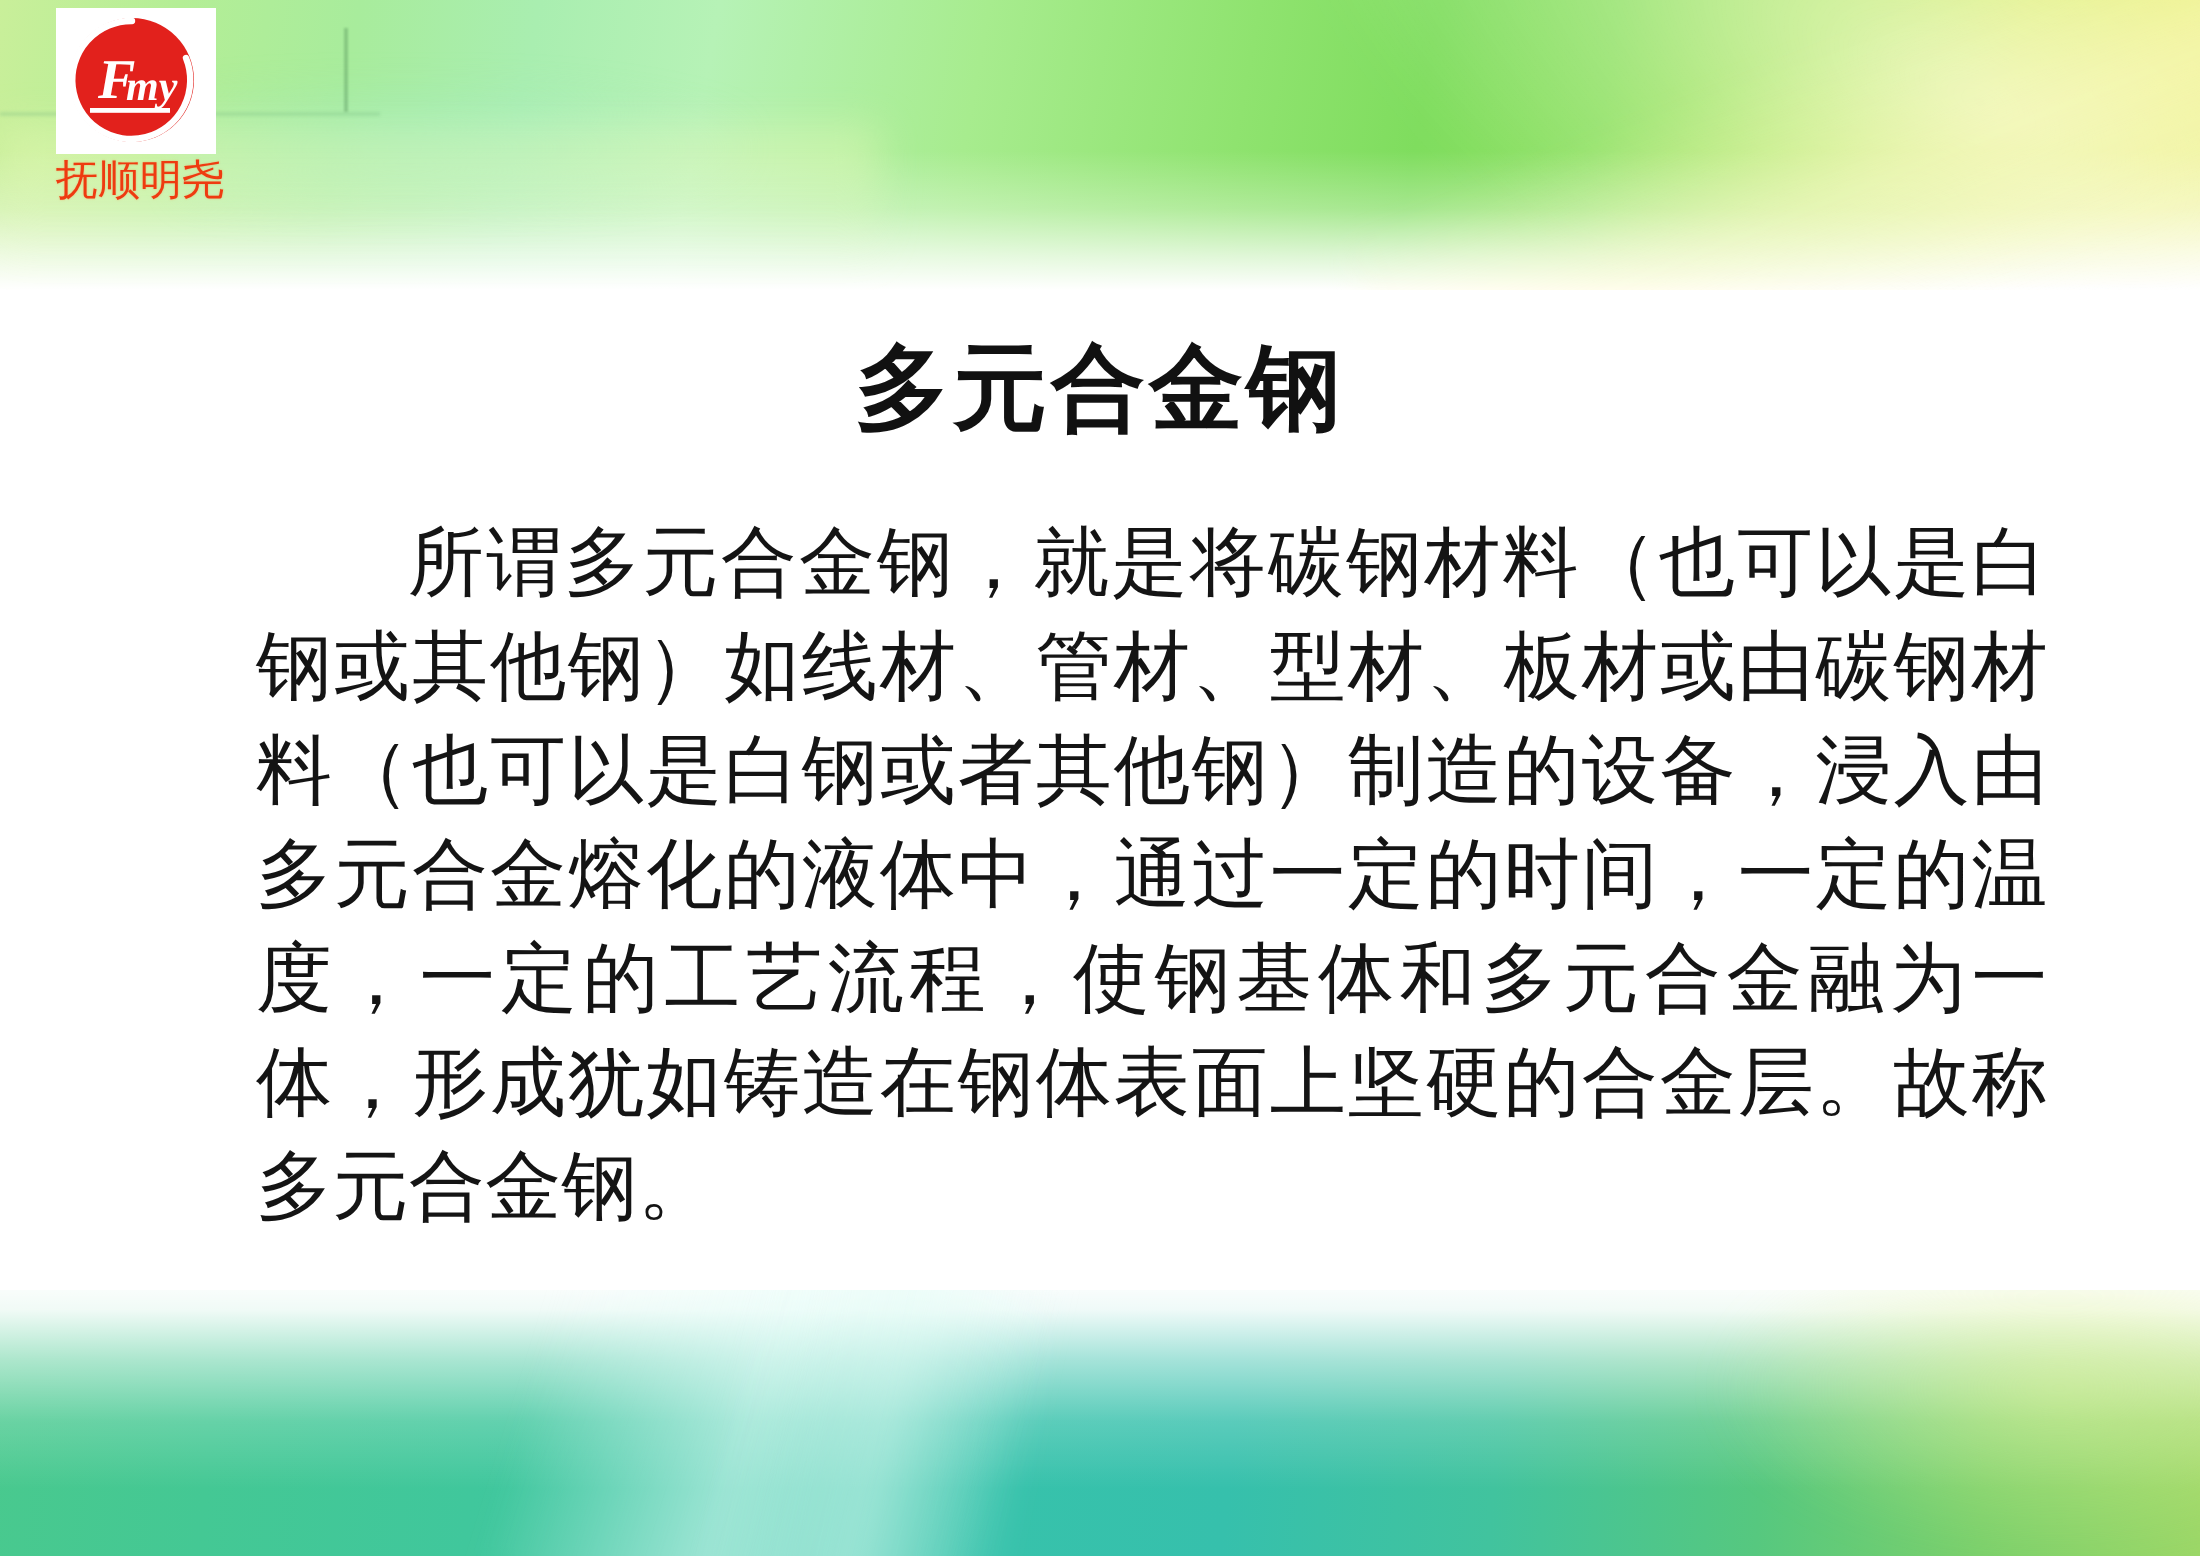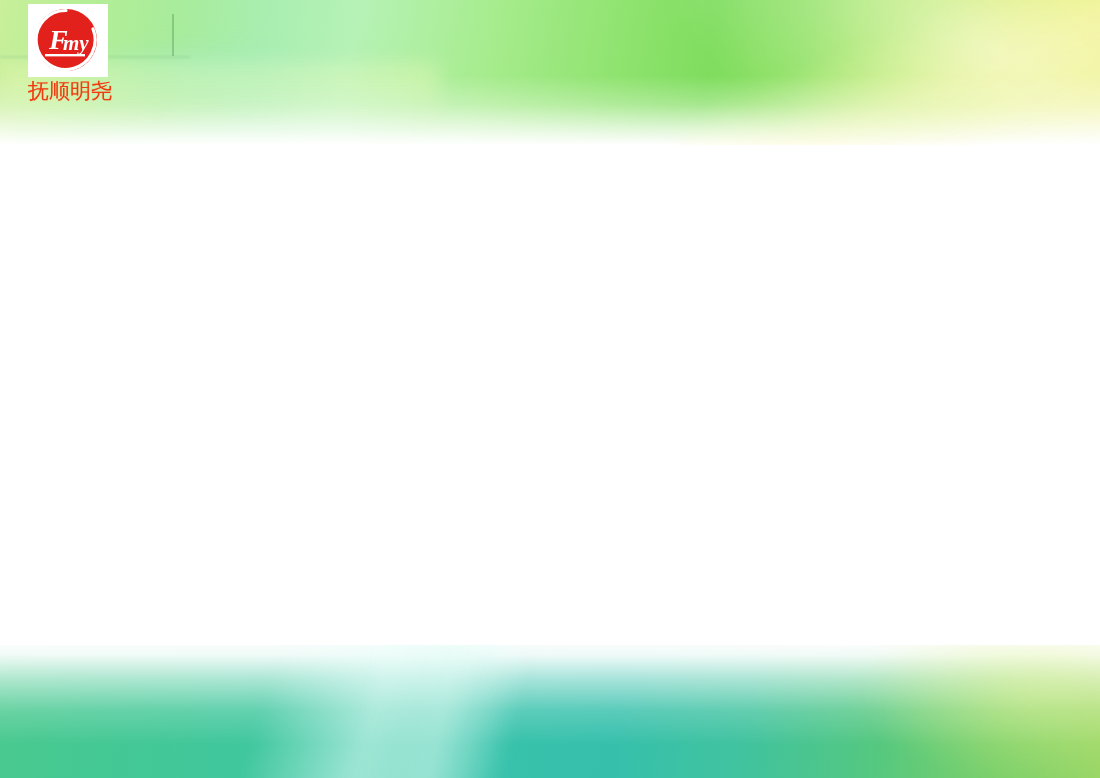--- a/index.html
+++ b/index.html
@@ -283,20 +283,22 @@
                  A 29.5 29.5 0 1 0 61 22" fill="none" stroke="#ffffff" stroke-width="3.2" stroke-linecap="round"></path>
         <text x="17" y="42" font-family="'Liberation Serif', serif" font-size="28" font-weight="bold" font-style="italic" fill="#ffffff">F</text>
         <text x="31" y="43" font-family="'Liberation Serif', serif" font-size="21" font-weight="bold" font-style="italic" fill="#ffffff">my</text>
         <rect x="13" y="47" width="40" height="2.4" fill="#ffffff"></rect>
       </svg>
     </div>
     <div class="logo-name">抚顺明尧</div>
   </div>
 
   <div class="content">
+    <div class="slide-title">多元合金钢</div>
+    <div class="body-text">所谓多元合金钢，就是将碳钢材料（也可以是白钢或其他钢）如线材、管材、型材、板材或由碳钢材料（也可以是白钢或者其他钢）制造的设备，浸入由多元合金熔化的液体中，通过一定的时间，一定的温度，一定的工艺流程，使钢基体和多元合金融为一体，形成犹如铸造在钢体表面上坚硬的合金层。故称多元合金钢。</div>
   </div>
 
   <div class="bottom-banner">
     <div class="bottom-base"></div>
     <div class="bot-swirl-a"></div>
     <div class="bot-swirl-b"></div>
     <div class="bot-swirl-c"></div>
   </div>
 
 </div>

